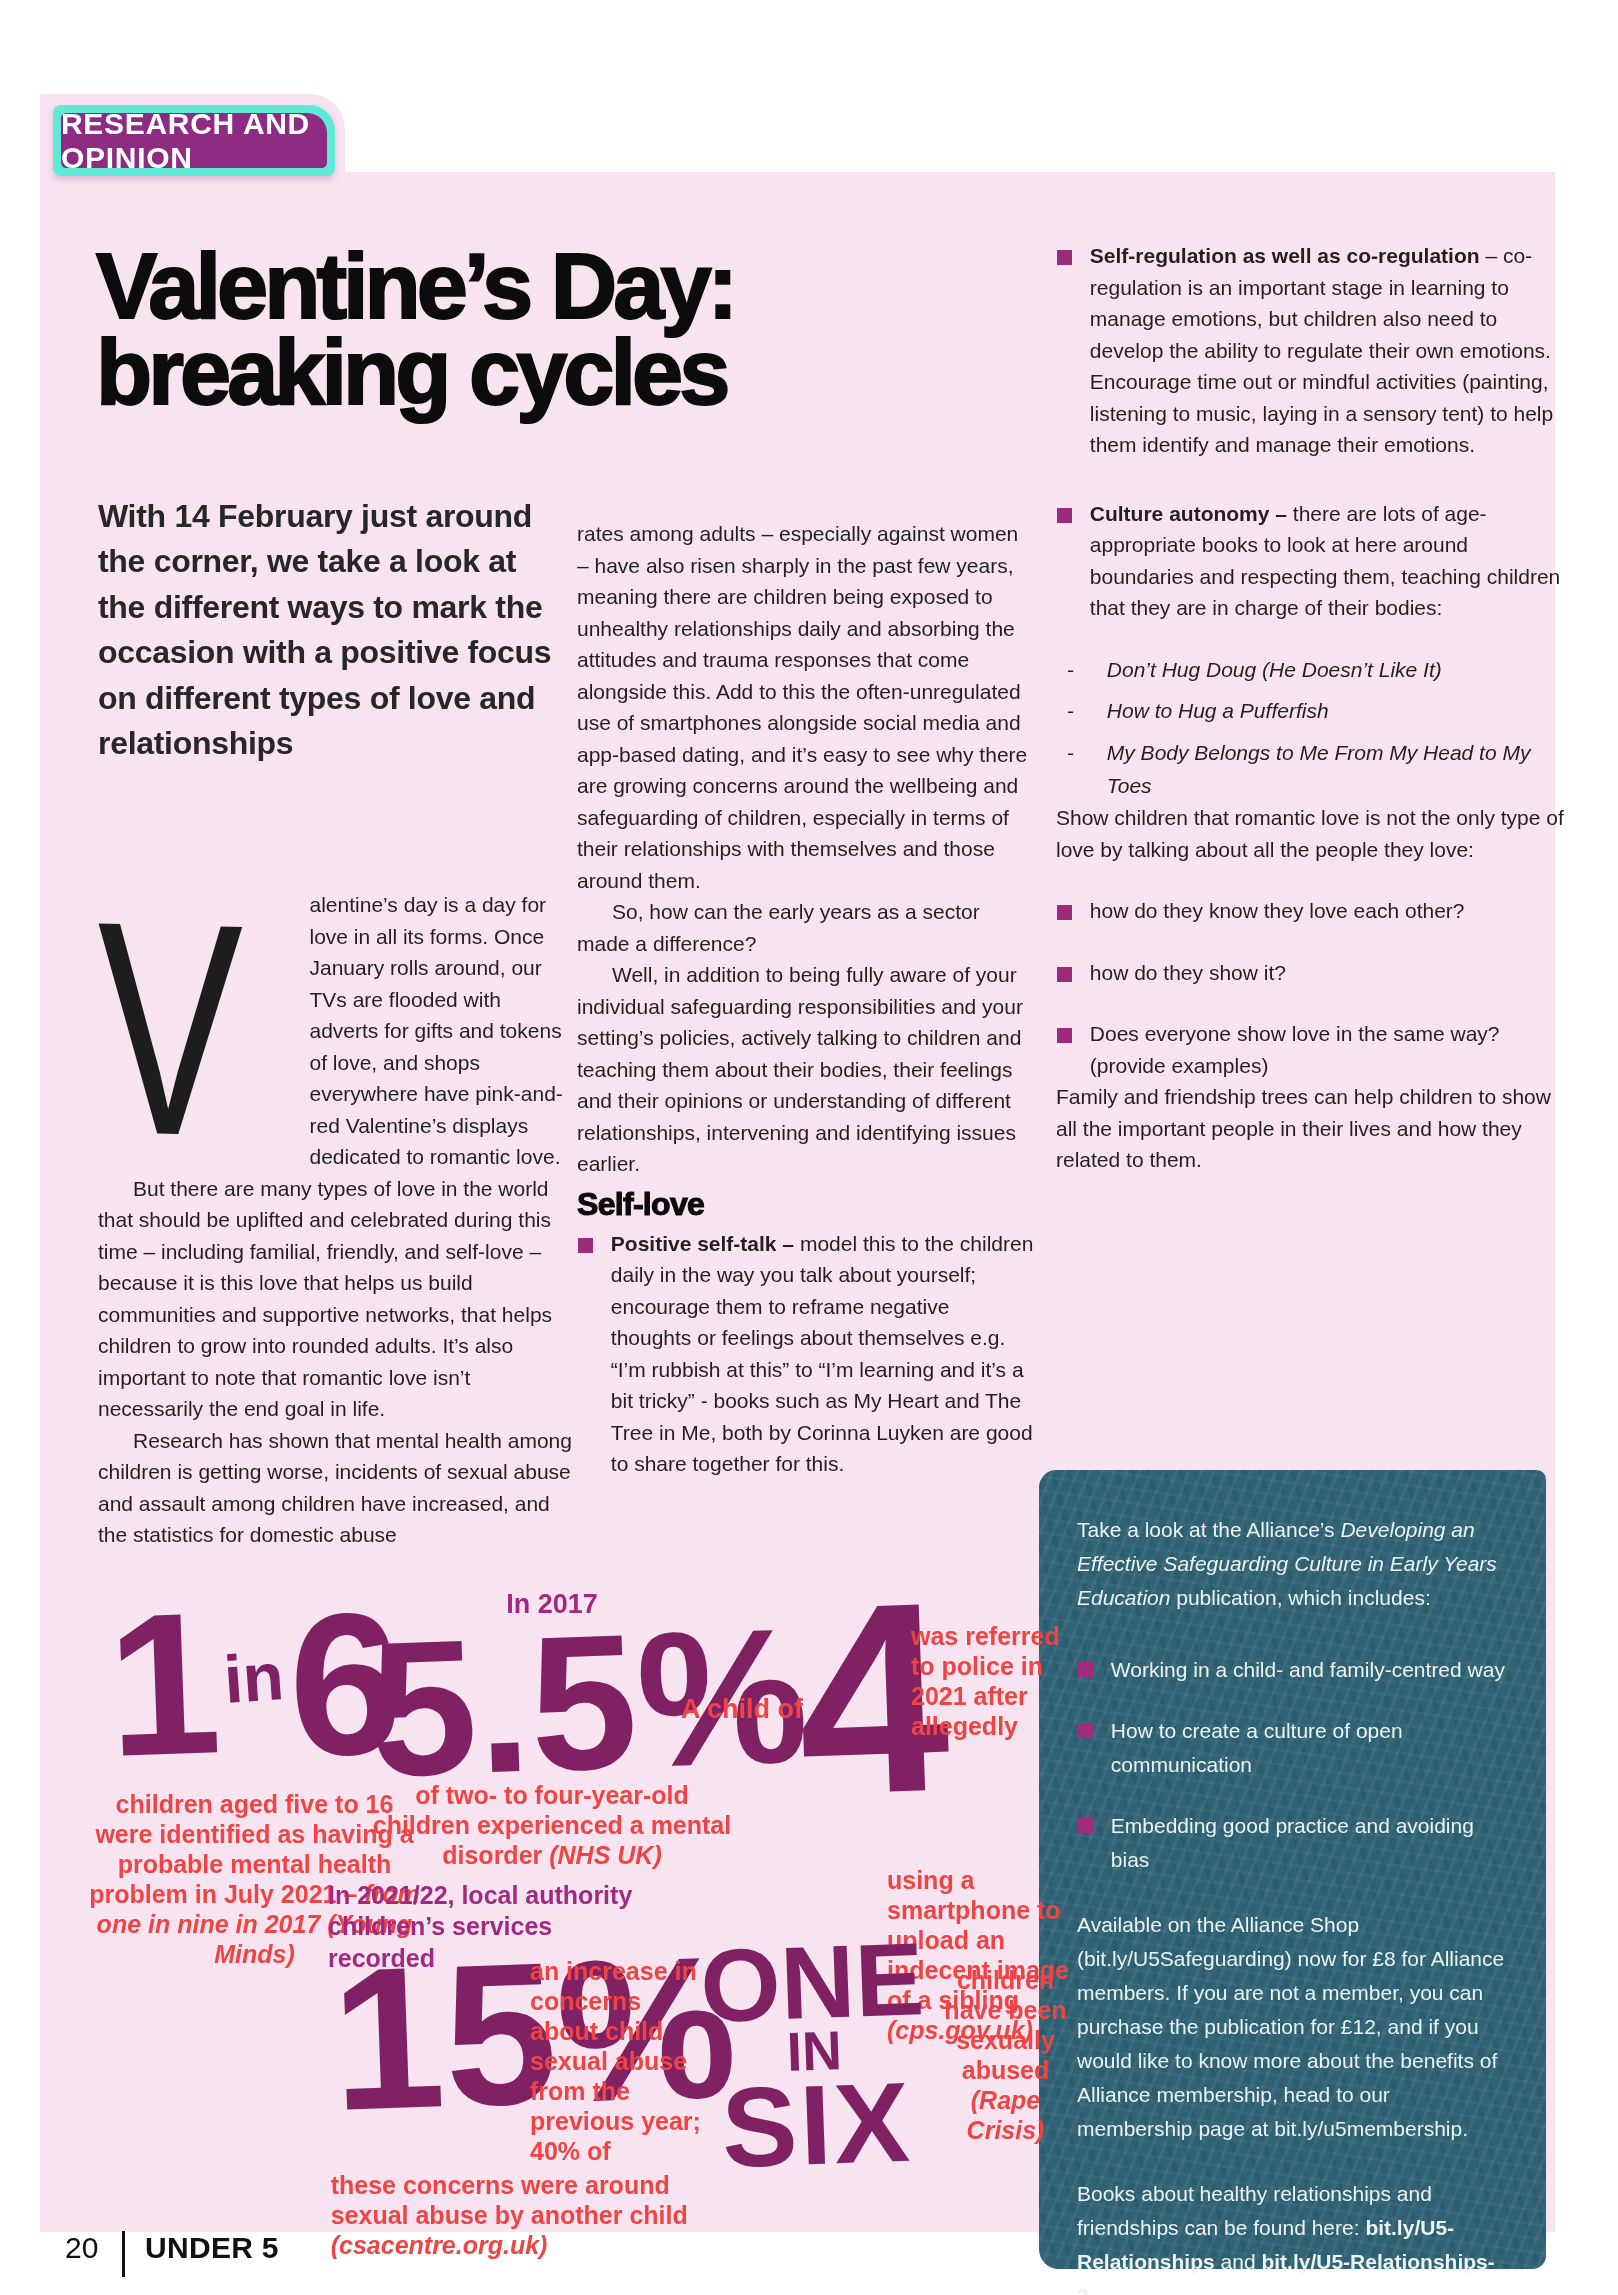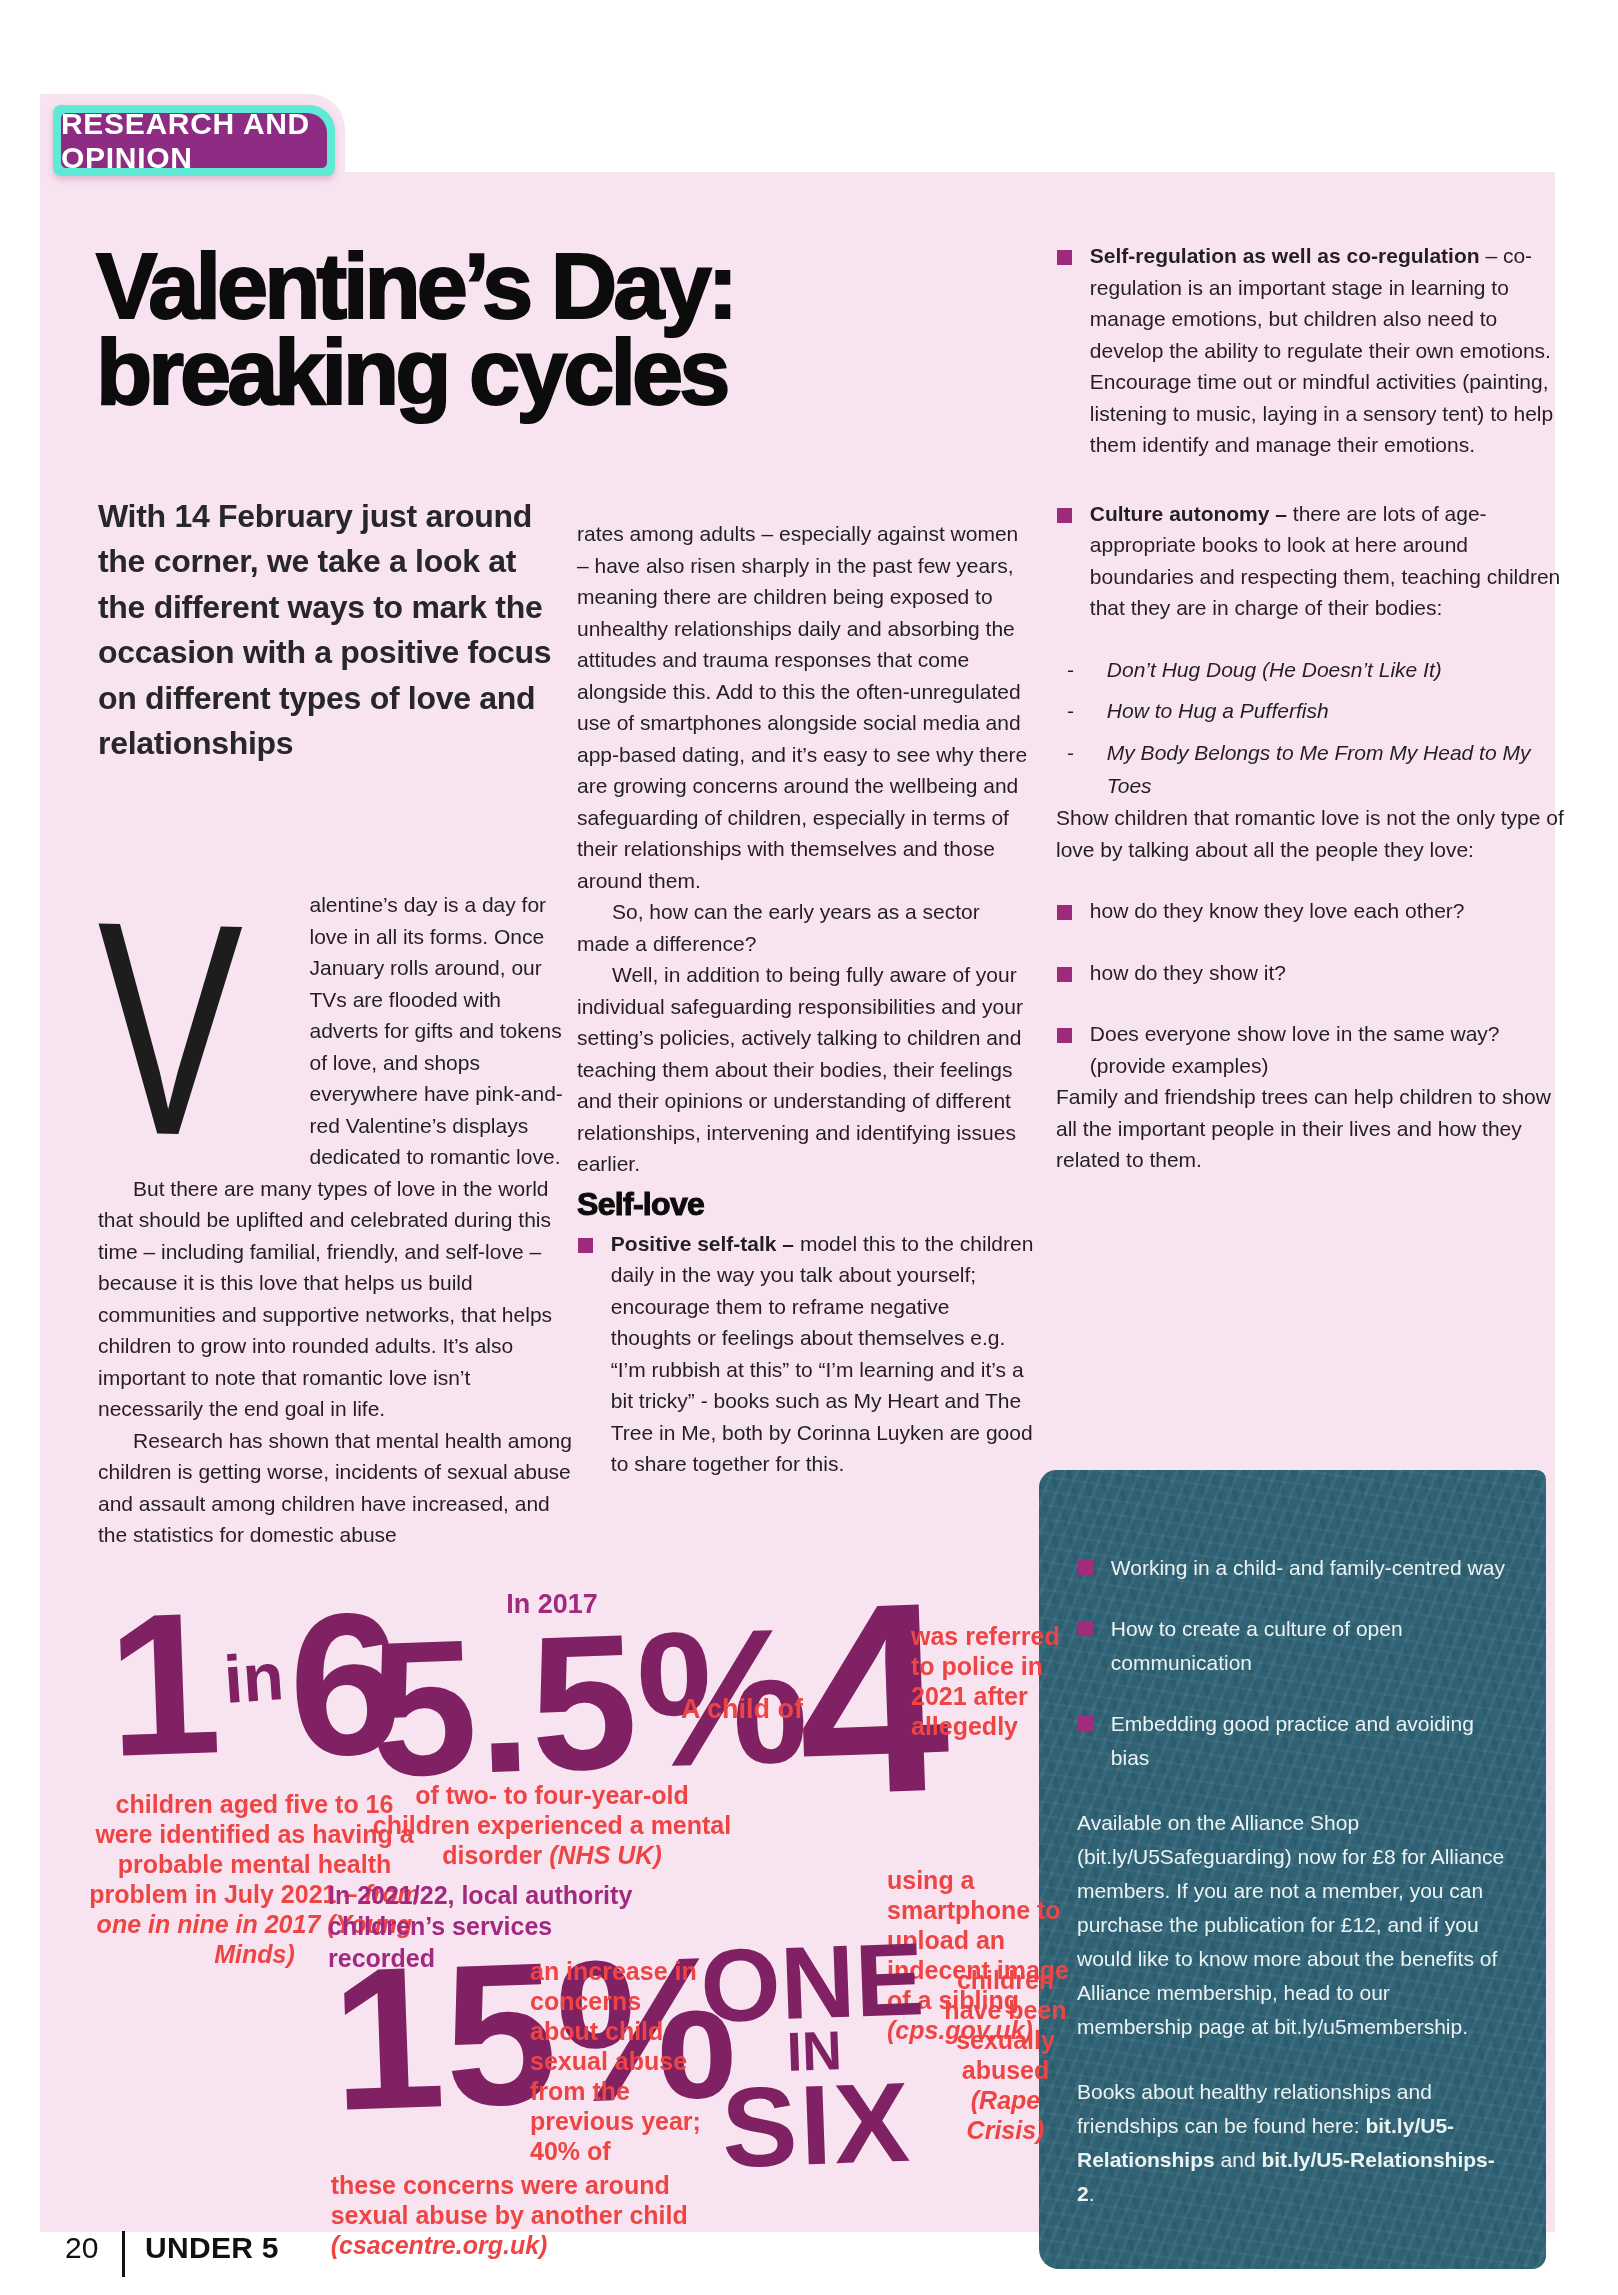--- a/index.html
+++ b/index.html
@@ -147,20 +147,21 @@
     <span class="btxt">how do they show it?</span>
   </div>
   <div class="bullet gap45">
     <span class="sq"></span>
     <span class="btxt">Does everyone show love in the same way? (provide examples)</span>
   </div>
   <p class="rp2">Family and friendship trees can help children to show all the important people in their lives and how they related to them.</p>
 </div>
 
 <div class="promo">
+  <p><span>Take a look at the Alliance’s </span><em>Developing an Effective Safeguarding Culture in Early Years Education</em><span> publication, which includes:</span></p>
   <div class="bullet bgap" style="margin-top:38px;">
     <span class="sq"></span>
     <span class="btxt">Working in a child- and family-centred way</span>
   </div>
   <div class="bullet bgap">
     <span class="sq"></span>
     <span class="btxt">How to create a culture of open communication</span>
   </div>
   <div class="bullet bgap">
     <span class="sq"></span>

